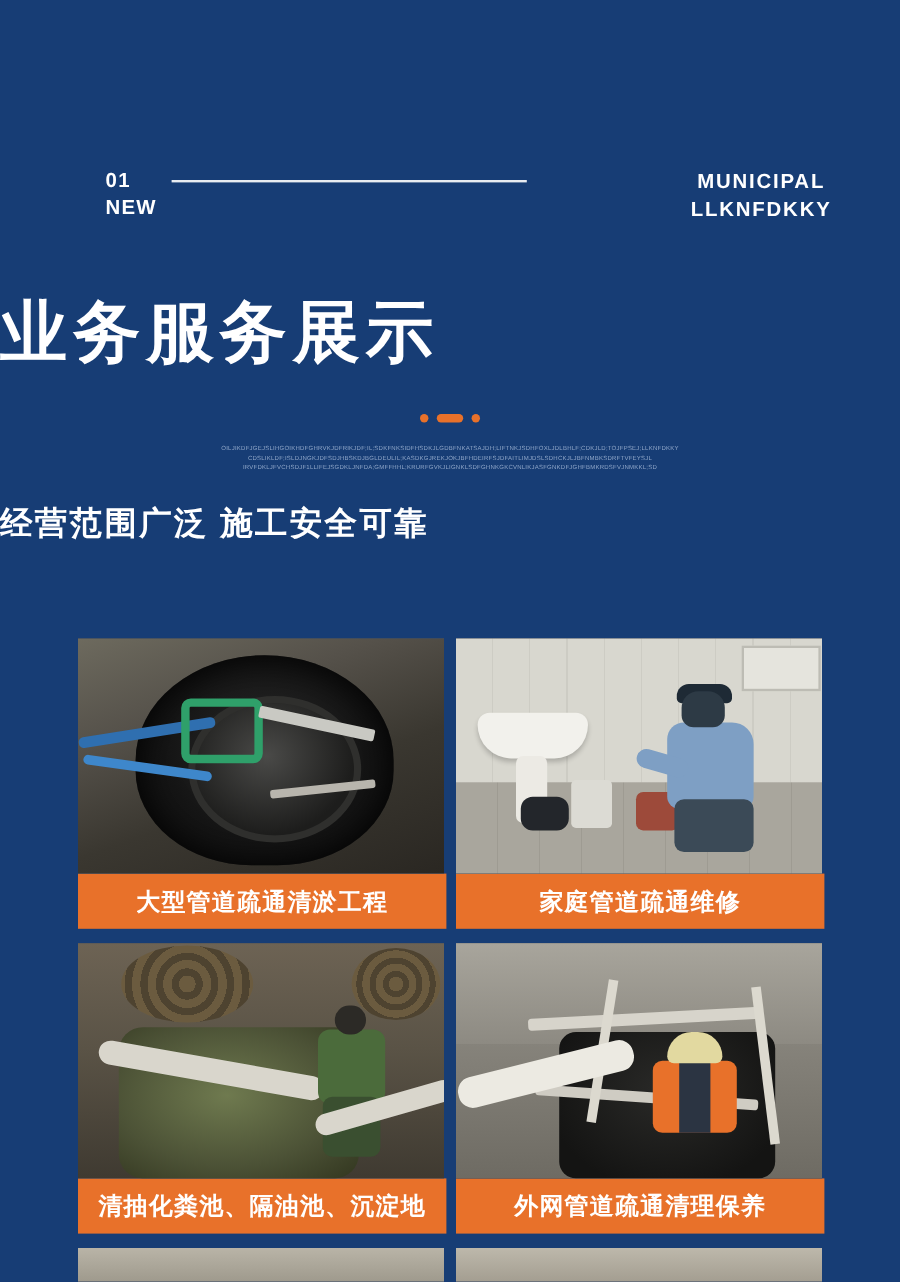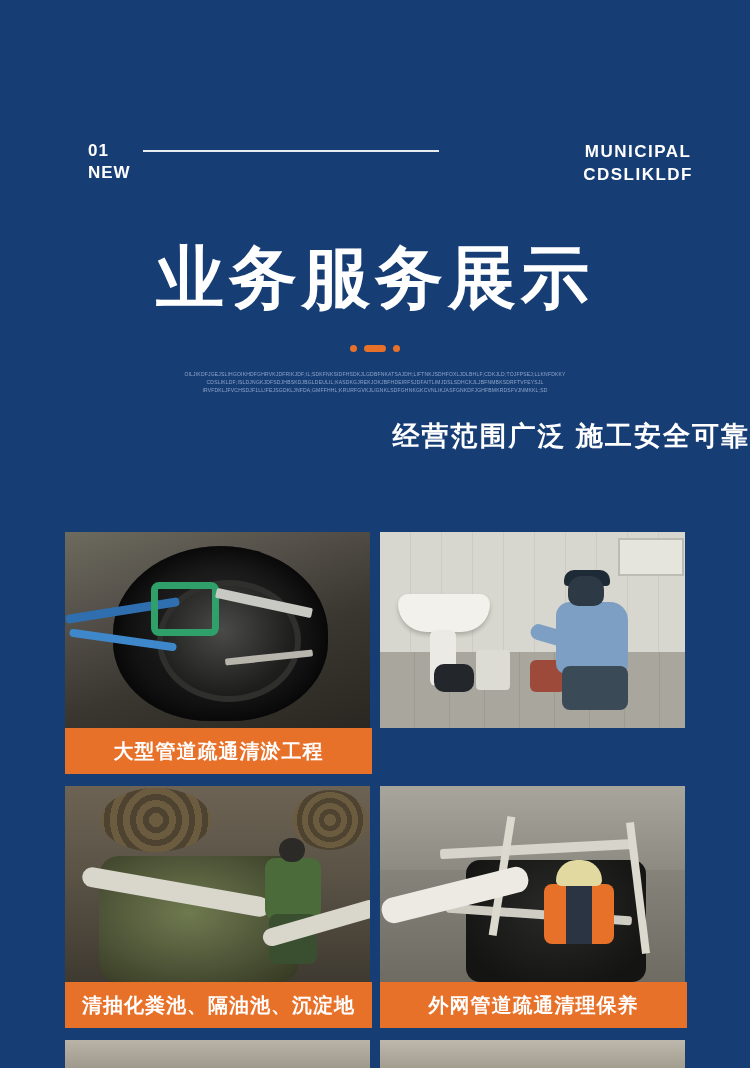--- a/index.html
+++ b/index.html
@@ -61,23 +61,22 @@
     line-height: 23px;
     letter-spacing: 1.5px;
   }
 
   
   .main-title {
     position: absolute;
     top: 245px;
     left: 0;
     width: 750px;
-    text-align: center;
     color: #ffffff;
-    font-size: 68px;
+    font-size: 56px;
     font-weight: bold;
     letter-spacing: 5px;
     line-height: 64px;
   }
 
   
   .dots {
     position: absolute;
     top: 345px;
     left: 0;
@@ -114,21 +113,21 @@
   .microtext div {
     white-space: nowrap;
   }
 
   
   .subtitle {
     position: absolute;
     top: 418px;
     left: 0;
     width: 750px;
-    text-align: right;
+    text-align: left;
     color: #ffffff;
     font-size: 27px;
     font-weight: bold;
     letter-spacing: 2px;
   }
 
   
   .grid {
     position: absolute;
     top: 532px;
@@ -293,21 +292,21 @@
 <div class="page">
 
   <div class="header">
     <div class="header-left">
       <div>01</div>
       <div>NEW</div>
     </div>
     <div class="header-rule"></div>
     <div class="header-right">
       <div>MUNICIPAL</div>
-      <div>CDSLIKLDF</div>
+      <div>LLKNFDKKY</div>
     </div>
   </div>
 
   <div class="main-title">业务服务展示</div>
 
   <div class="dots">
     <span class="dot"></span>
     <span class="dot wide"></span>
     <span class="dot"></span>
   </div>
@@ -348,20 +347,21 @@
           <div class="bin"></div>
           <div class="bag"></div>
           <div class="tool"></div>
           <div class="man-body"></div>
           <div class="man-cap"></div>
           <div class="man-head"></div>
           <div class="man-leg"></div>
           <div class="arm"></div>
         </div>
       </div>
+      <div class="card-label">家庭管道疏通维修</div>
     </div>
 
     <div class="card">
       <div class="card-photo">
         <div class="ph p4">
           <div class="water"></div>
           <div class="lid"></div>
           <div class="lid2"></div>
           <div class="pipe"></div>
           <div class="worker-body"></div>

